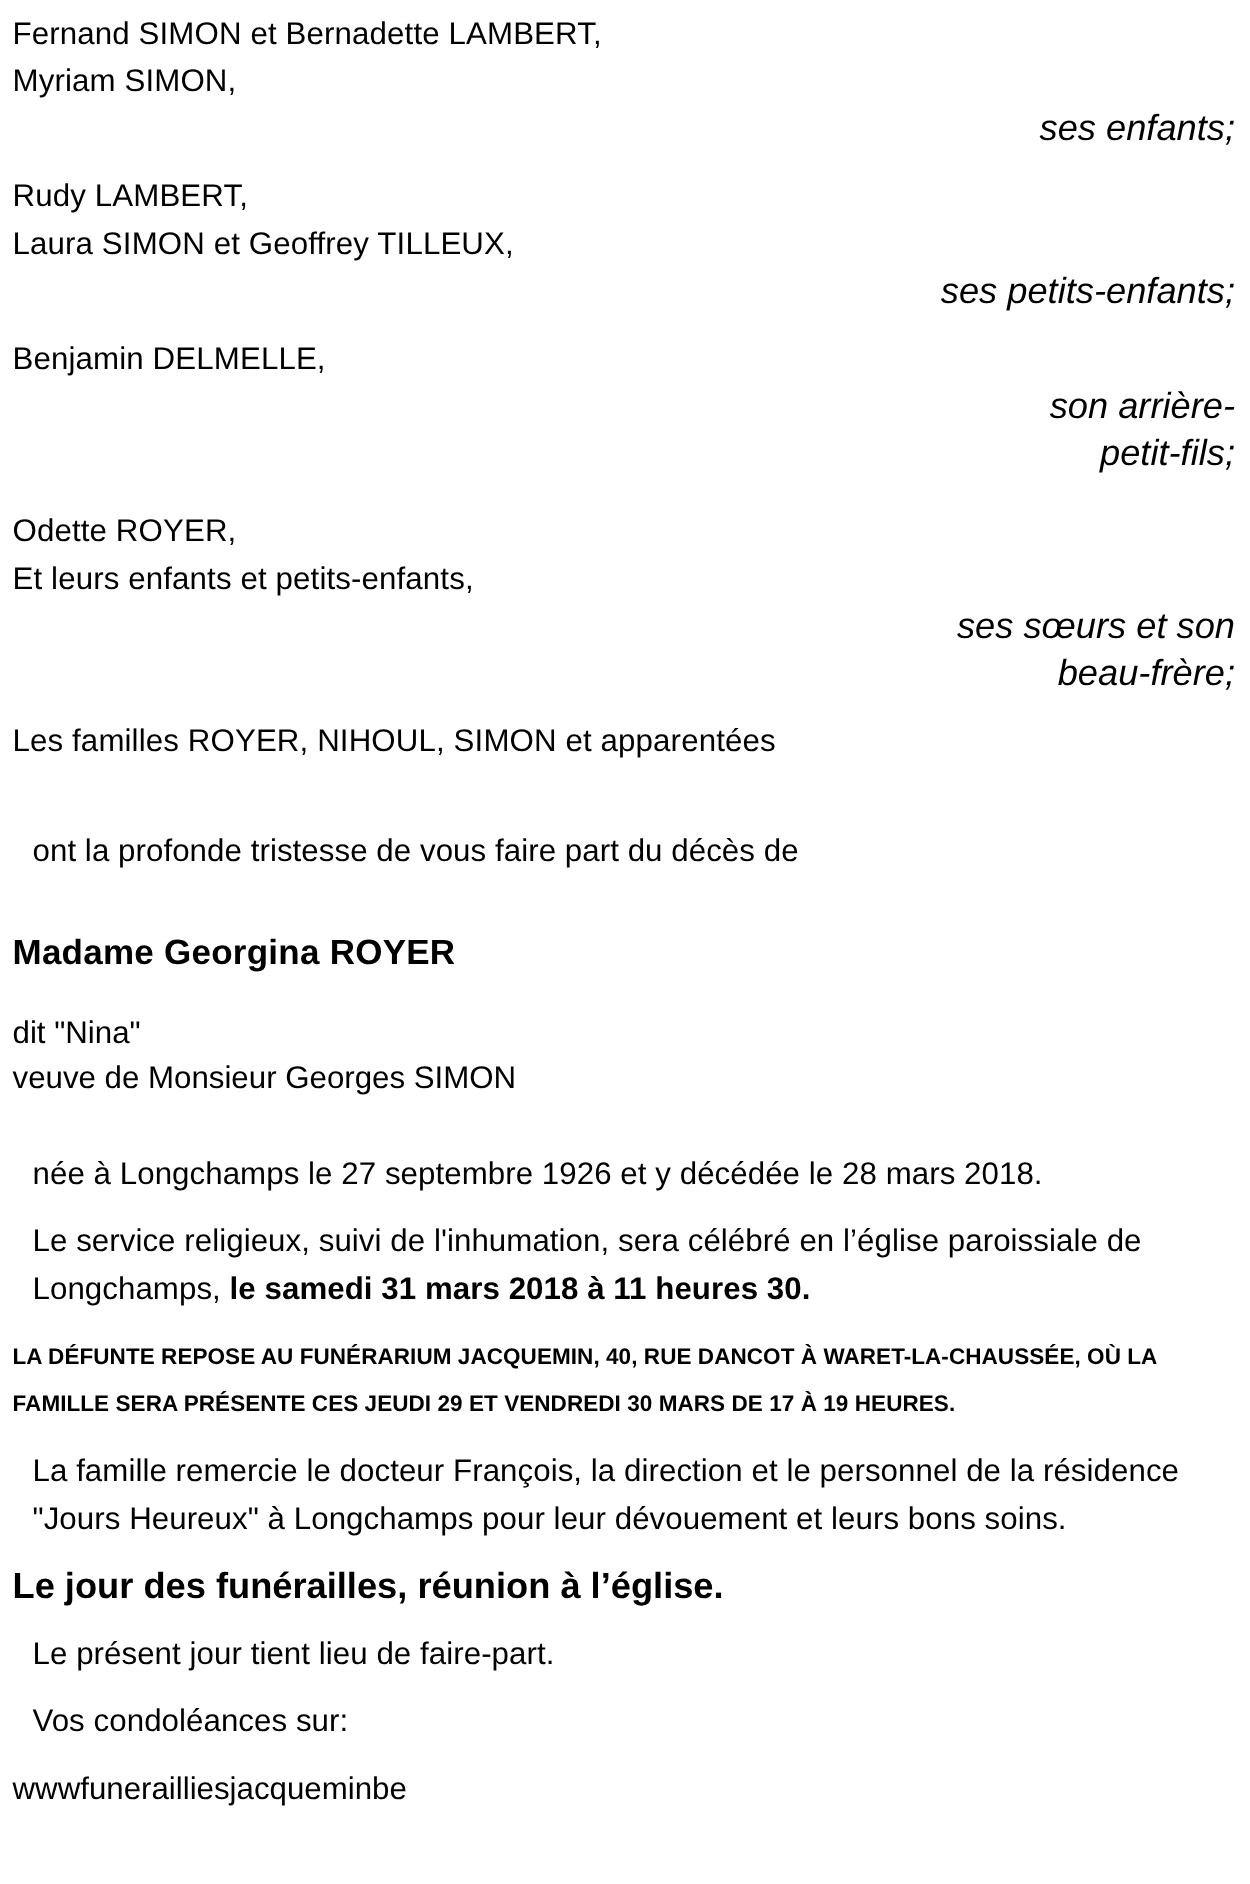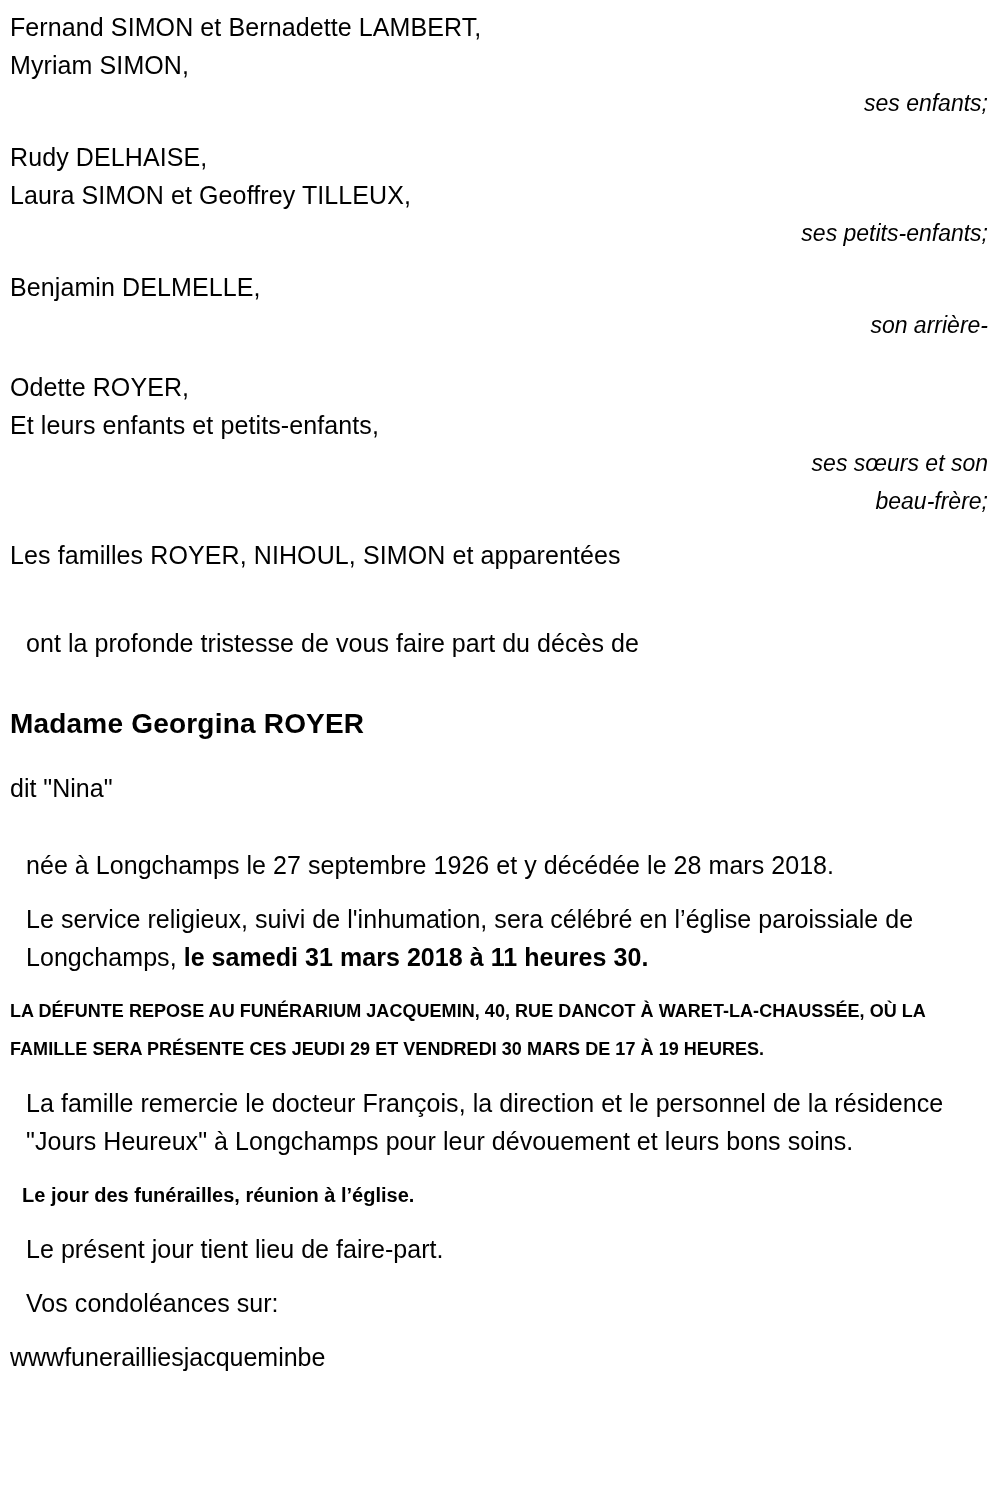--- a/index.html
+++ b/index.html
@@ -43,21 +43,21 @@
 
   .name-line {
     font-size: 25px;
     line-height: 38px;
     letter-spacing: 0.1px;
     white-space: nowrap;
     font-weight: 400;
   }
 
   .rel-label {
-    font-size: 23px;
+    font-size: 29px;
     line-height: 38px;
     font-style: italic;
     text-align: right;
     white-space: nowrap;
     font-weight: 400;
   }
 
   .gap-sm { height: 16px; }
   .gap-md { height: 24px; }
   .gap-lg { height: 34px; }
@@ -88,24 +88,24 @@
 
   .caps-bold {
     font-size: 18px;
     line-height: 38px;
     font-weight: 700;
     letter-spacing: 0.05px;
     margin: 0;
   }
 
   .bold-line {
-    font-size: 20px;
+    font-size: 29px;
     line-height: 38px;
     font-weight: 700;
-    margin: 12px;
+    margin: 0;
   }
 
   b, strong { font-weight: 700; }
 
   .url-line {
     font-size: 25px;
     line-height: 38px;
     font-weight: 400;
     margin: 0;
   }
@@ -118,30 +118,31 @@
 
     <div class="rel-group">
       <div class="name-line">Fernand SIMON et Bernadette LAMBERT,</div>
       <div class="name-line">Myriam SIMON,</div>
       <div class="rel-label">ses enfants;</div>
     </div>
 
     <div class="gap-sm"></div>
 
     <div class="rel-group">
-      <div class="name-line">Rudy DELHAISE,</div>
+      <div class="name-line">Rudy LAMBERT,</div>
       <div class="name-line">Laura SIMON et Geoffrey TILLEUX,</div>
       <div class="rel-label">ses petits-enfants;</div>
     </div>
 
     <div class="gap-sm"></div>
 
     <div class="rel-group">
       <div class="name-line">Benjamin DELMELLE,</div>
       <div class="rel-label">son arrière-</div>
+      <div class="rel-label">petit-fils;</div>
     </div>
 
     <div class="gap-md"></div>
 
     <div class="rel-group">
       <div class="name-line">Odette ROYER,</div>
       <div class="name-line">Et leurs enfants et petits-enfants,</div>
       <div class="rel-label">ses sœurs et son</div>
       <div class="rel-label">beau-frère;</div>
     </div>
@@ -156,20 +157,21 @@
 
     <p class="para">ont la profonde tristesse de vous faire part du décès de</p>
 
     <div class="gap-md"></div>
 
     <p class="deceased-name">Madame Georgina ROYER</p>
 
     <div class="gap-md"></div>
 
     <p class="para-tight">dit "Nina"</p>
+    <p class="para-tight">veuve de Monsieur Georges SIMON</p>
 
     <div class="gap-md"></div>
 
     <p class="para">née à Longchamps le 27 septembre 1926 et y décédée le 28 mars 2018.</p>
 
     <p class="para"><span>Le service religieux, suivi de l'inhumation, sera célébré en l’église paroissiale de Longchamps, </span><b>le samedi 31 mars 2018 à 11 heures 30.</b></p>
 
     <p class="caps-bold">LA DÉFUNTE REPOSE AU FUNÉRARIUM JACQUEMIN, 40, RUE DANCOT À WARET-LA-CHAUSSÉE, OÙ LA FAMILLE SERA PRÉSENTE CES JEUDI 29 ET VENDREDI 30 MARS DE 17 À 19 HEURES.</p>
 
     <p class="para">La famille remercie le docteur François, la direction et le personnel de la résidence "Jours Heureux" à Longchamps pour leur dévouement et leurs bons soins.</p>

